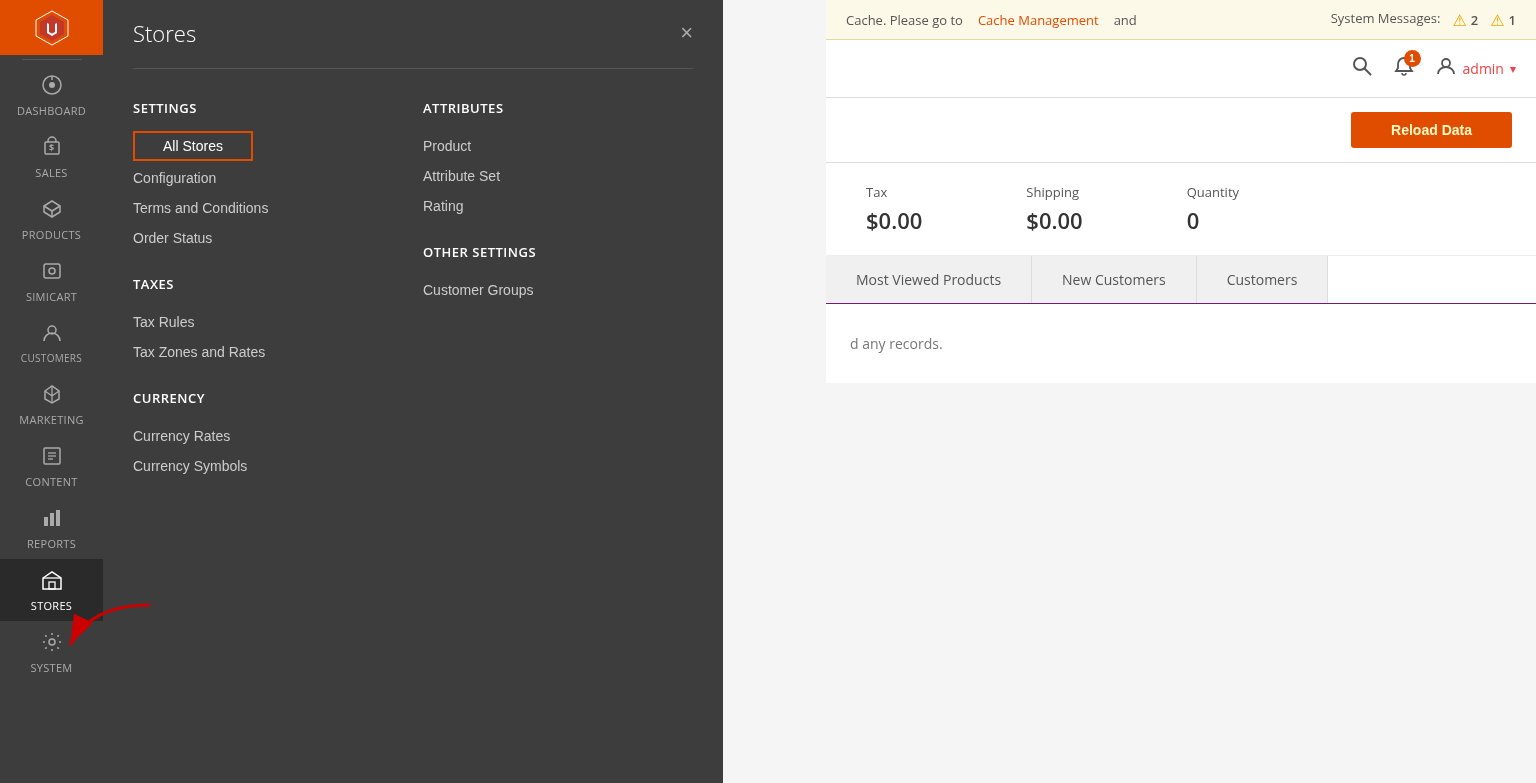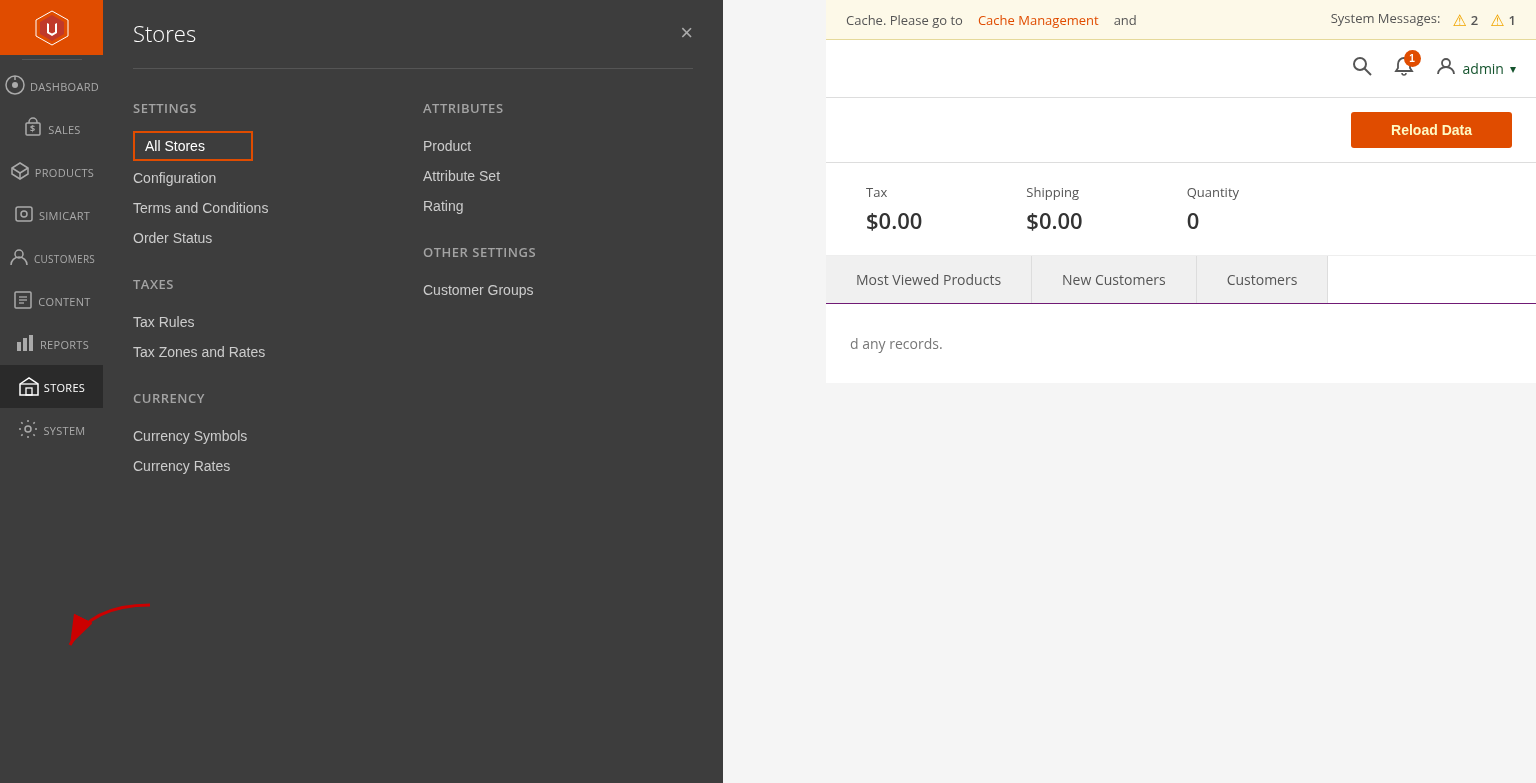--- a/index.html
+++ b/index.html
@@ -28,20 +28,21 @@
     .sidebar-logo svg { width: 38px; height: 38px; }
     .sidebar-divider {
       width: 60px;
       height: 1px;
       background: #555;
       margin: 4px 0;
     }
     .sidebar-item {
       width: 103px;
       display: flex;
+      flex-direction: column;
       align-items: center;
       justify-content: center;
       padding: 10px 17px 8px;
       cursor: pointer;
       color: #aaa;
       font-size: 11px;
       text-transform: uppercase;
       letter-spacing: 0.3px;
       gap: 4px;
     }
@@ -84,21 +85,21 @@
     .stores-columns {
       display: flex;
       gap: 0;
     }
     .stores-col {
       flex: 1;
       padding-right: 20px;
     }
     .stores-col:last-child { padding-right: 0; }
     .menu-section-label {
-      color: #a3a3a3;
+      color: #ffffff;
       font-size: 13px;
       font-weight: 600;
       text-transform: uppercase;
       letter-spacing: 0.5px;
       margin-bottom: 14px;
       margin-top: 10px;
     }
     .menu-item {
       display: block;
       color: #ccc;
@@ -112,20 +113,21 @@
       text-align: left;
       width: 100%;
     }
     .menu-item.active-item {
       border: 2px solid #e04c00;
       padding: 5px 10px;
       color: #fff;
       display: inline-block;
       width: auto;
       min-width: 120px;
+      text-align: center;
     }
     .menu-subsection {
       margin-top: 22px;
     }
 
     
     .red-arrow {
       position: absolute;
       left: 60px;
       top: 595px;
@@ -199,21 +201,21 @@
       display: flex;
       align-items: center;
       justify-content: center;
       font-weight: 700;
     }
     .user-menu {
       display: flex;
       align-items: center;
       gap: 6px;
       cursor: pointer;
-      color: #14532d;
+      color: #ef4444;
     }
     .user-avatar { font-size: 20px; }
     .user-name { font-size: 14px; font-weight: 500; }
     .chevron { font-size: 12px; }
 
     
     .dashboard-content {
       flex: 1;
       padding: 0;
       background: #f5f5f5;
@@ -352,20 +354,29 @@
   <div class="sidebar-item">
     <span class="icon">
       <svg width="22" height="22" viewBox="0 0 22 22" fill="none">
           <circle cx="11" cy="8" r="4" stroke="#aaa" stroke-width="1.5"></circle>
           <path d="M3 19c0-4.4 3.6-8 8-8s8 3.6 8 8" stroke="#aaa" stroke-width="1.5"></path>
         </svg>
     </span>
     <span style="text-transform:uppercase;font-size:10px;color:#aaa;">Customers</span>
   </div>
 
+  <div class="sidebar-item">
+    <span class="icon">
+      <svg width="22" height="22" viewBox="0 0 22 22" fill="none">
+          <path d="M4 8l7-5 7 5v8l-7 4-7-4V8z" stroke="#aaa" stroke-width="1.5"></path>
+          <path d="M11 3v16M4 8l7 5 7-5" stroke="#aaa" stroke-width="1.3"></path>
+        </svg>
+    </span>
+    <span>Marketing</span>
+  </div>
 
   <div class="sidebar-item">
     <span class="icon">
       <svg width="22" height="22" viewBox="0 0 22 22" fill="none">
           <rect x="3" y="3" width="16" height="16" rx="1" stroke="#aaa" stroke-width="1.5"></rect>
           <line x1="7" y1="8" x2="15" y2="8" stroke="#aaa" stroke-width="1.3"></line>
           <line x1="7" y1="11" x2="15" y2="11" stroke="#aaa" stroke-width="1.3"></line>
           <line x1="7" y1="14" x2="12" y2="14" stroke="#aaa" stroke-width="1.3"></line>
         </svg>
     </span>
@@ -422,22 +433,22 @@
       <button class="menu-item">Order Status</button>
 
       <div class="menu-subsection">
         <div class="menu-section-label">Taxes</div>
         <button class="menu-item">Tax Rules</button>
         <button class="menu-item">Tax Zones and Rates</button>
       </div>
 
       <div class="menu-subsection">
         <div class="menu-section-label">Currency</div>
+        <button class="menu-item">Currency Rates</button>
         <button class="menu-item">Currency Symbols</button>
-        <button class="menu-item">Currency Rates</button>
       </div>
     </div>
 
     <div class="stores-col">
       <div class="menu-section-label">Attributes</div>
       <button class="menu-item">Product</button>
       <button class="menu-item">Attribute Set</button>
       <button class="menu-item">Rating</button>
 
       <div class="menu-subsection">

